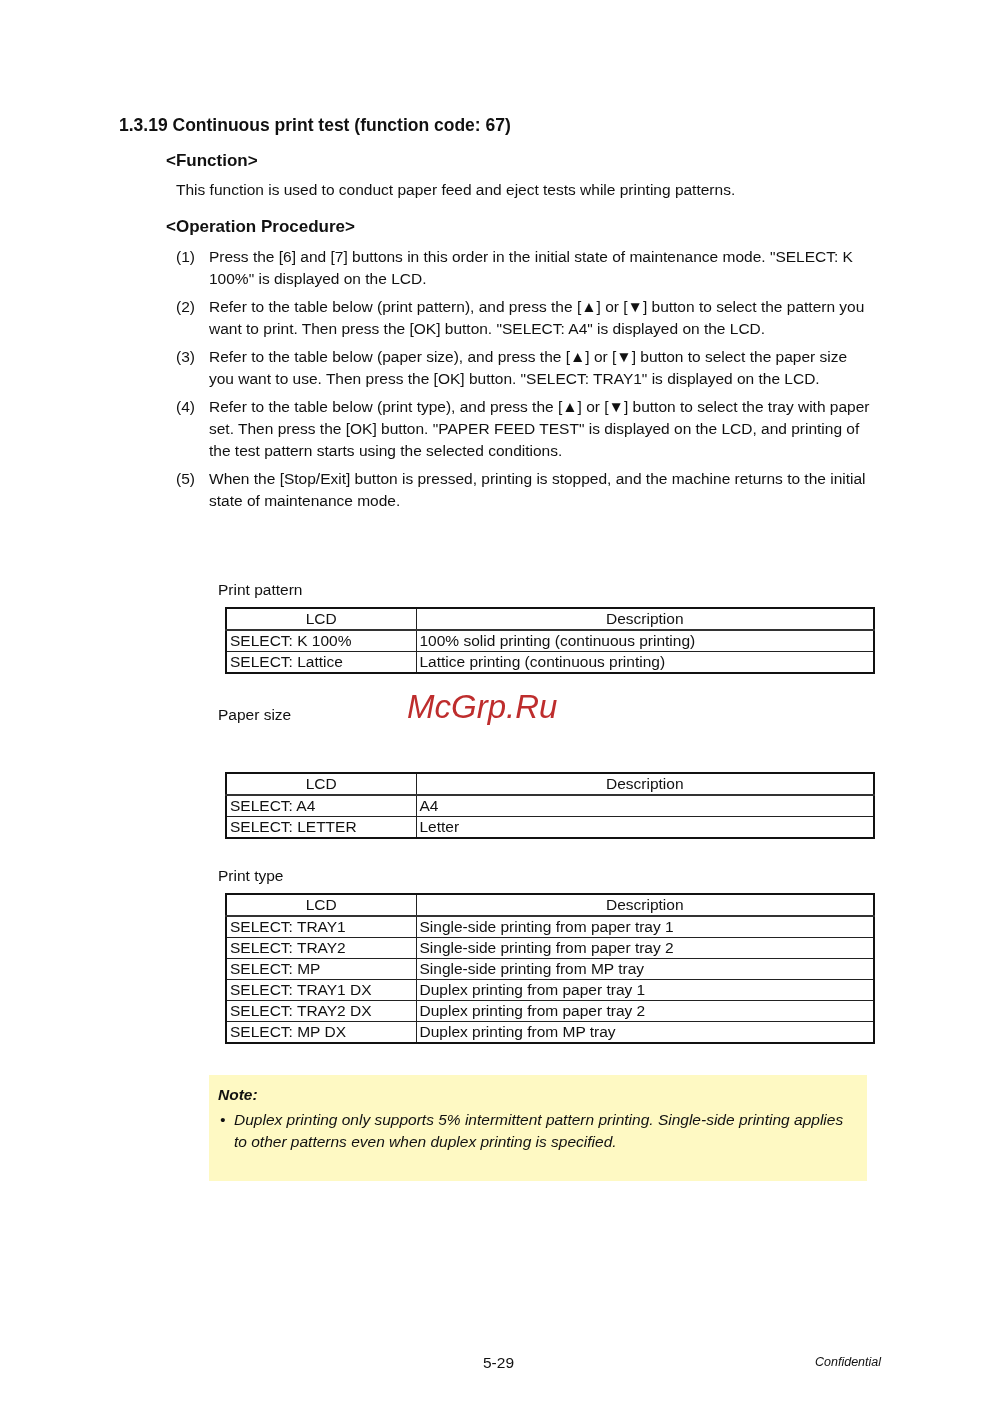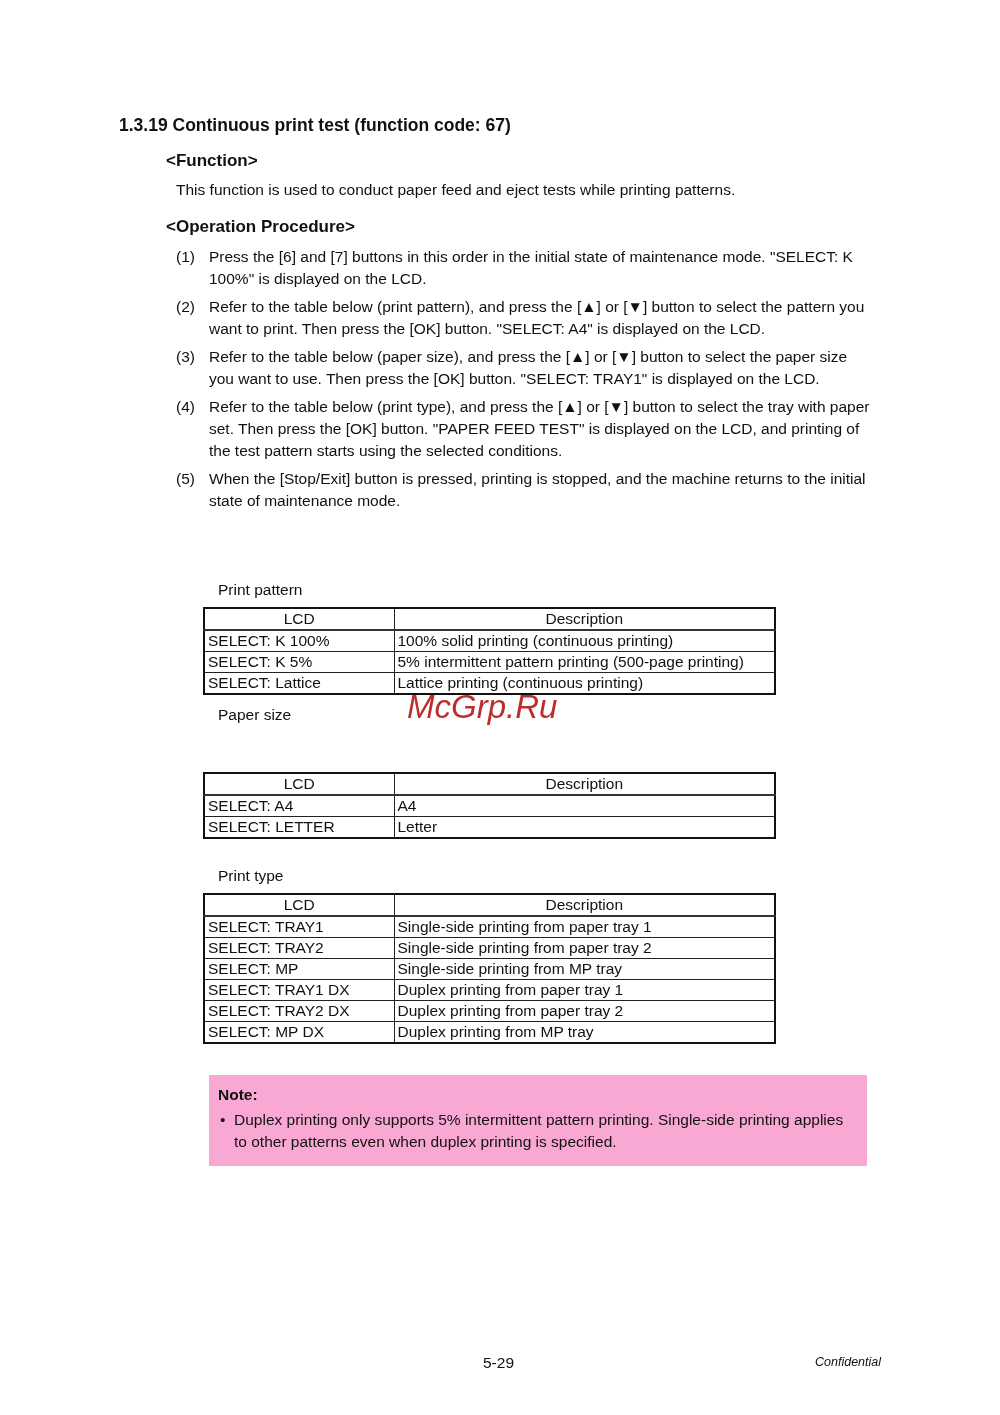--- a/index.html
+++ b/index.html
@@ -7,27 +7,27 @@
          font-family: "Liberation Sans", sans-serif; color: #111; }
   .abs { position: absolute; }
   .h1 { left: 119px; top: 115px; font-size: 17.5px; font-weight: bold; text-align: center; }
   .h2 { left: 166px; font-size: 17px; font-weight: bold; }
   .para { left: 176px; top: 181px; font-size: 15.5px; }
   .steps { left: 176px; top: 246px; width: 700px; font-size: 15.5px; line-height: 22px; }
   .step { display: flex; margin-bottom: 6px; }
   .step .num { width: 33px; flex: none; }
   .step .txt { flex: 1; }
   .caption { left: 209px; font-size: 15.5px; margin-left: 9px; }
-  table.t { position: absolute; left: 203px; width: 573px; border-collapse: collapse;
+  table.t { position: absolute; left: 225px; width: 650px; border-collapse: collapse;
             font-size: 15.5px; border: 2px solid #111; }
   table.t td, table.t th { border: 1px solid #222; padding: 0 3px; height: 20px; line-height: 20px;
             font-weight: normal; white-space: nowrap; }
   table.t th { text-align: center; border-bottom: 2px solid #333; }
   table.t col.c1 { width: 190px; }
-  .note { left: 209px; top: 1075px; width: 658px; height: 91px; background: #f9a8d4; }
+  .note { left: 209px; top: 1075px; width: 658px; height: 106px; background: #fef9c3; font-style: italic; }
   .note-title { position: absolute; left: 9px; top: 11px; font-weight: bold; font-size: 15.5px; }
   .note-item { position: absolute; left: 11px; top: 34px; width: 630px; font-size: 15.5px; line-height: 22px; display: flex; }
   .note-item .bullet { width: 14px; flex: none; }
   .footer-page { left: 483px; top: 1354px; font-size: 15.5px; }
   .footer-conf { left: 815px; top: 1355px; font-size: 12.5px; font-style: italic; }
   .watermark { left: 407px; top: 688px; font-size: 33px; font-style: italic; color: #b91c1c;
                font-family: "Liberation Sans", sans-serif; letter-spacing: 0px; opacity: 0.92; }
 </style>
 </head>
 <body>
@@ -69,24 +69,20 @@
       <col>
     </colgroup>
   <tbody>
       <tr>
     <th>LCD</th>
     <th>Description</th>
   </tr>
   <tr>
     <td>SELECT: K 100%</td>
     <td>100% solid printing (continuous printing)</td>
-  </tr>
-  <tr>
-    <td>SELECT: K 5%</td>
-    <td>5% intermittent pattern printing (500-page printing)</td>
   </tr>
   <tr>
     <td>SELECT: Lattice</td>
     <td>Lattice printing (continuous printing)</td>
   </tr>
 </tbody>
   </table>
 
 <div class="abs caption" style="top:706px;">Paper size</div>
 <table class="t" style="top:772px;">

